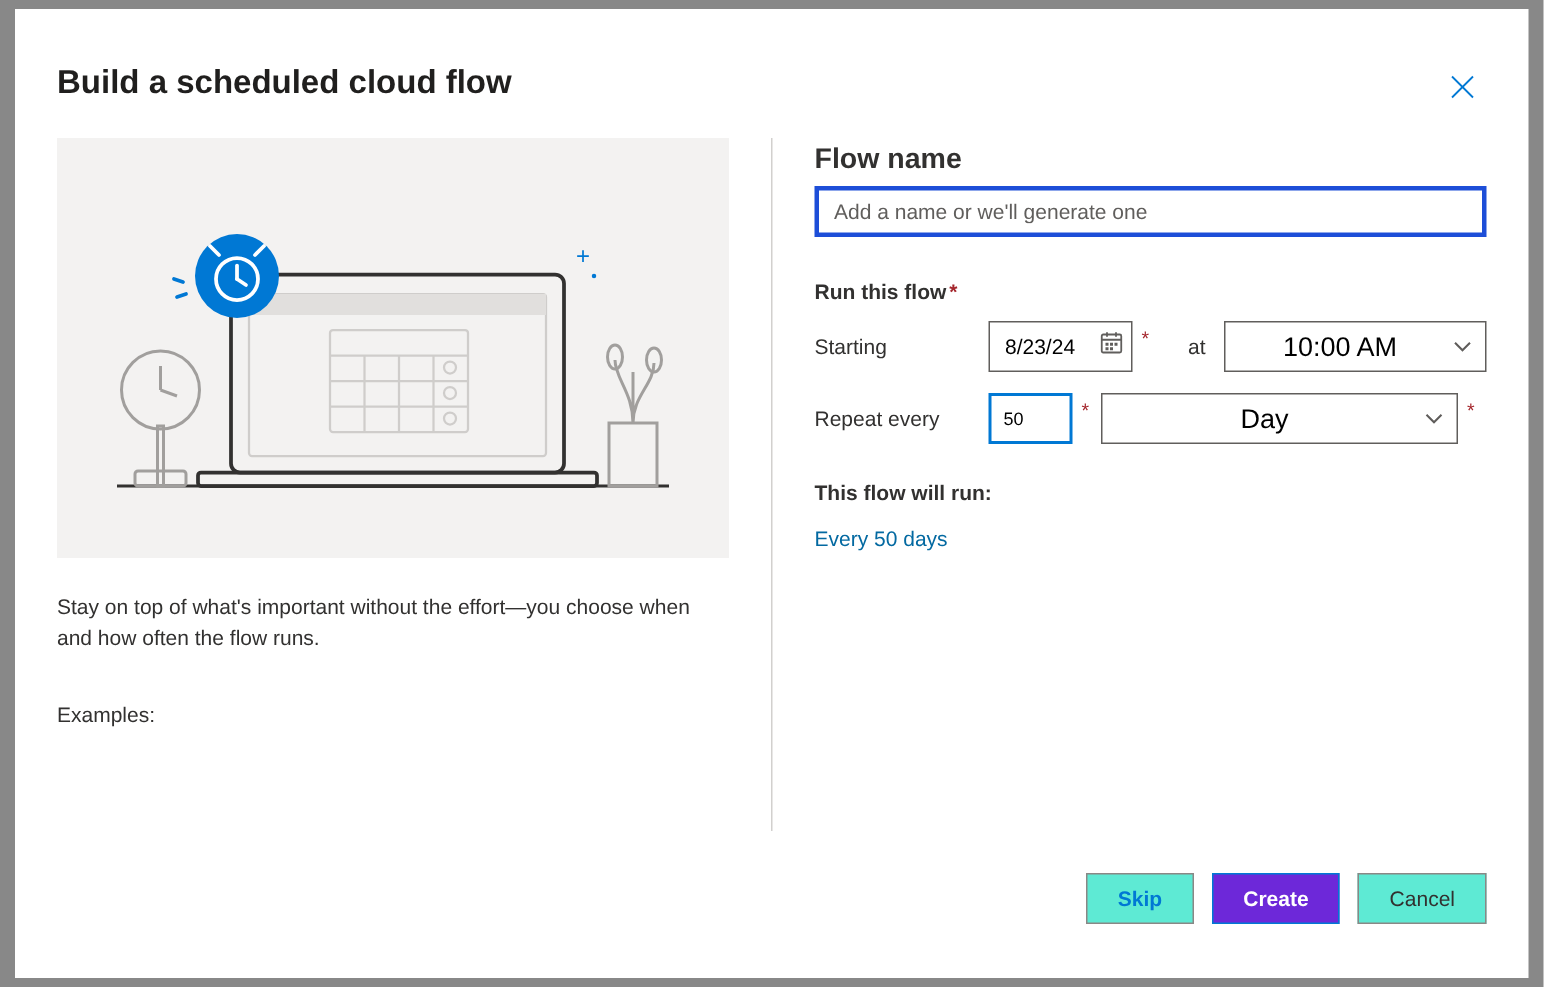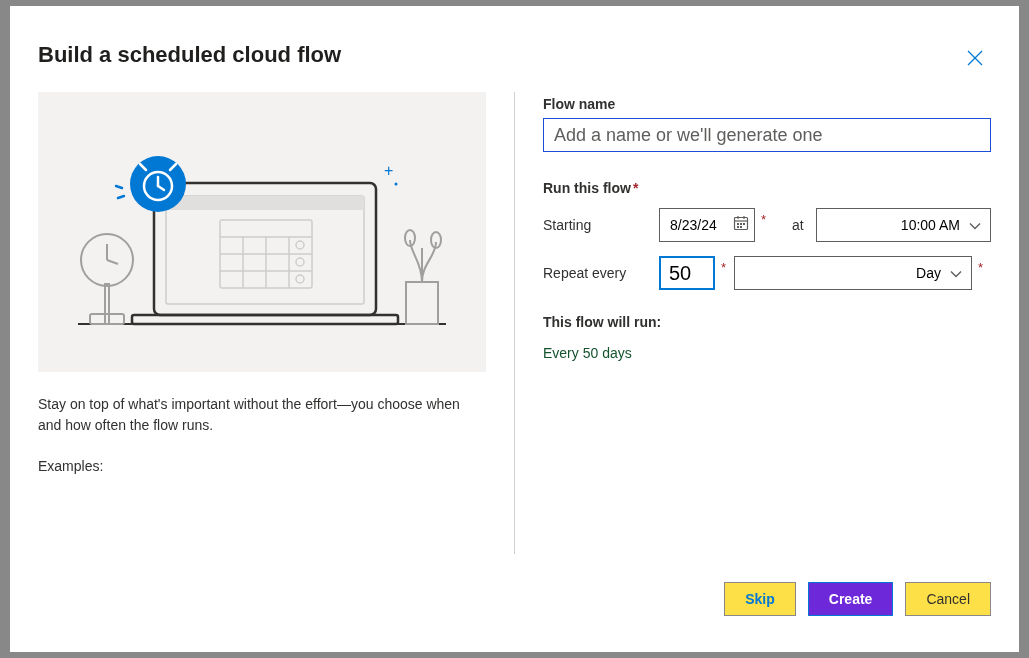--- a/index.html
+++ b/index.html
@@ -66,21 +66,21 @@
     }
     .illustration svg {
       position: absolute;
       top: 0;
       left: 0;
     }
     .description {
       font-size: 14px;
       color: #323130;
       line-height: 1.5;
-      margin-bottom: 22px;
+      margin-bottom: 32px;
     }
     .examples-label {
       font-size: 14px;
       color: #323130;
       margin-bottom: 4px;
     }
     .examples-list {
       padding-left: 42px;
       font-size: 14px;
       color: #323130;
@@ -90,32 +90,32 @@
       width: 1px;
       background: #d2d0ce;
       align-self: stretch;
       margin-bottom: 10px;
     }
     .right-col {
       flex: 1;
       padding-top: 4px;
     }
     .field-label {
-      font-size: 14px;
+      font-size: 19px;
       font-weight: 600;
       color: #323130;
       margin-bottom: 6px;
       display: block;
     }
     .text-input {
       width: 100%;
       height: 34px;
-      border: 1px solid #1d4ed8;
+      border: 3px solid #1d4ed8;
       padding: 0 10px;
-      font-size: 18px;
+      font-size: 14px;
       font-family: inherit;
       color: #323130;
     }
     .text-input::placeholder {
       color: #605e5c;
     }
     .section-label {
       font-size: 14px;
       font-weight: 600;
       color: #323130;
@@ -164,75 +164,75 @@
     }
     .select-wrap {
       position: relative;
       flex: 1;
     }
     .select-input {
       width: 100%;
       height: 34px;
       border: 1px solid #605e5c;
       padding: 0 30px 0 10px;
-      font-size: 14px;
+      font-size: 18px;
       font-family: inherit;
       background: #fff;
       appearance: none;
       cursor: pointer;
-      text-align: right;
+      text-align: center;
     }
     .chevron {
       position: absolute;
       right: 10px;
       top: 50%;
       transform: translateY(-50%);
       pointer-events: none;
       color: #605e5c;
     }
     .num-input {
       width: 56px;
       height: 34px;
       border: 2px solid #0078d4;
       padding: 0 8px;
-      font-size: 20px;
+      font-size: 12px;
       font-family: inherit;
     }
     .req-mark {
       color: #a4262c;
       margin: 0 8px 0 6px;
       align-self: flex-start;
       padding-top: 4px;
       font-size: 13px;
     }
     .run-info-label {
       font-size: 14px;
       font-weight: 600;
       color: #323130;
       margin-top: 24px;
       margin-bottom: 12px;
     }
     .run-info-value {
       font-size: 14px;
-      color: #14532d;
+      color: #0369a1;
       margin-top: 15px;
     }
     .modal-footer {
       display: flex;
       justify-content: flex-end;
       gap: 12px;
       padding-top: 18px;
     }
     .btn {
       height: 34px;
       padding: 0 20px;
       font-size: 14px;
       font-family: inherit;
       border: 1px solid #8a8886;
-      background: #fde047;
+      background: #5eead4;
       cursor: pointer;
       color: #323130;
     }
     .btn-primary {
       background: #6d28d9;
       border-color: #0078d4;
       color: #fff;
       font-weight: 600;
     }
     .btn-skip {

